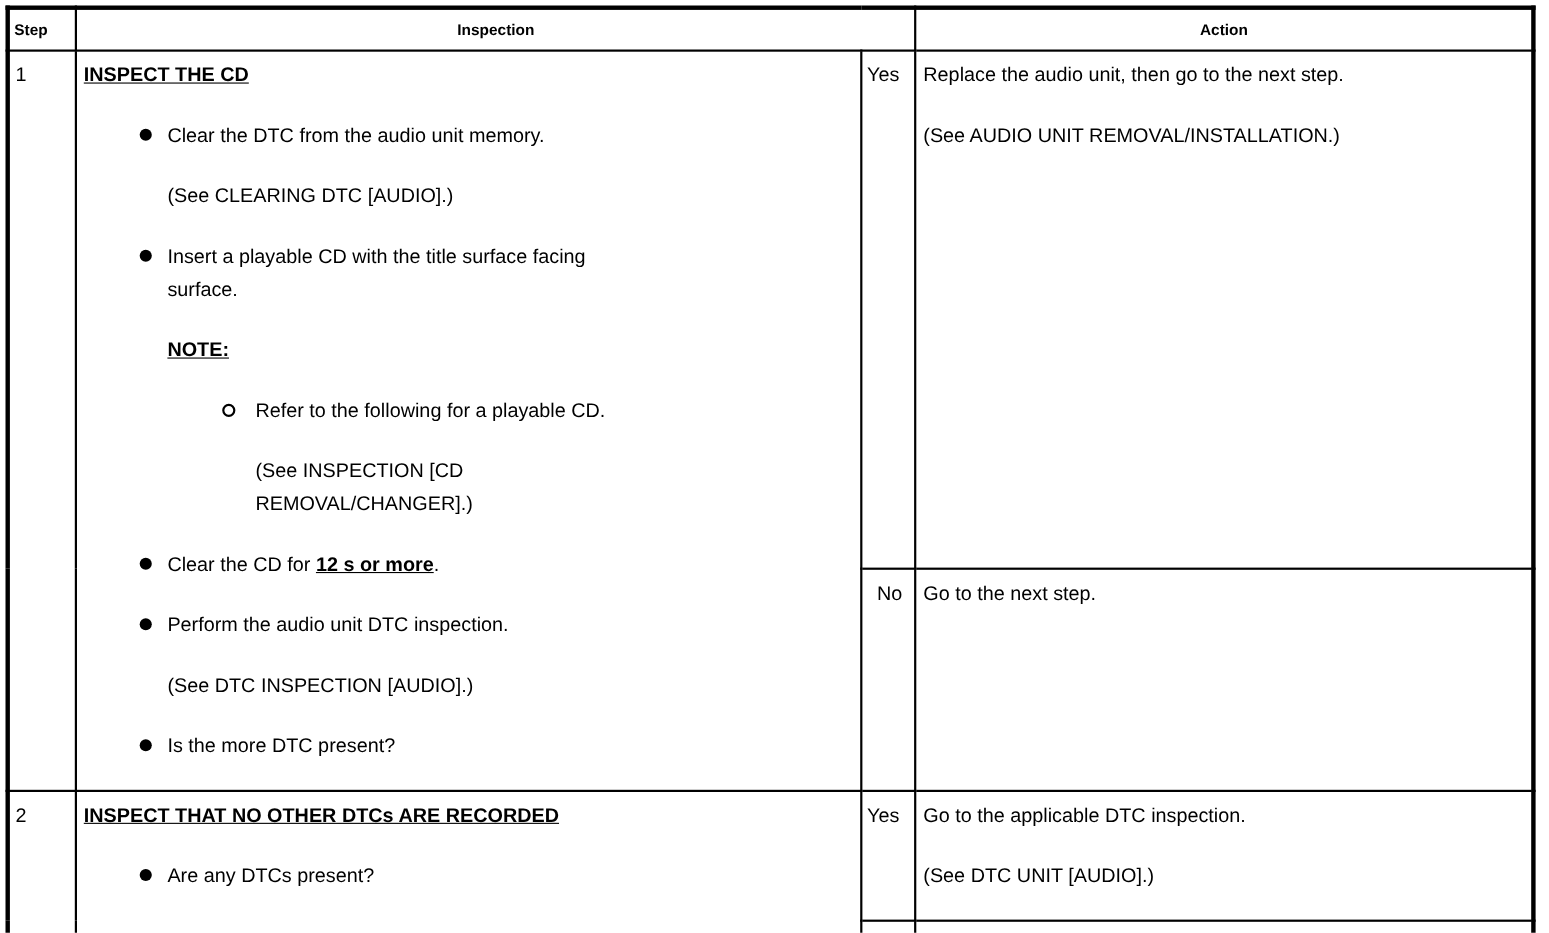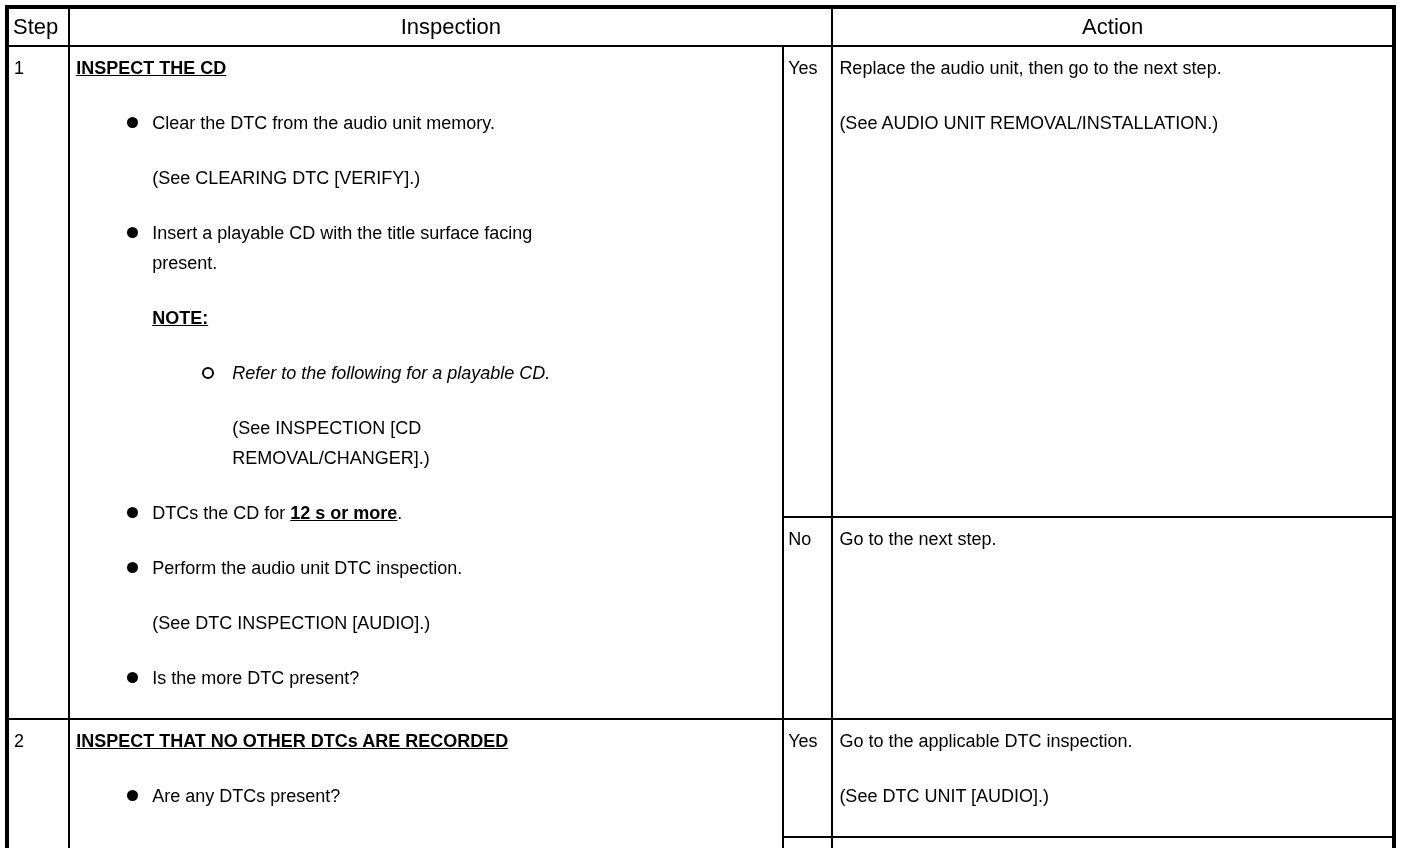--- a/index.html
+++ b/index.html
@@ -1,28 +1,28 @@
 <!DOCTYPE html>
 <html><head>
 <meta charset="utf-8">
 <style>
   html,body{margin:0;padding:0;background:#fff;}
   body{width:1408px;height:848px;overflow:hidden;font-family:"Liberation Sans",sans-serif;color:#000;}
   table.ts{border-collapse:collapse;table-layout:fixed;width:1391px;margin:5px 0 0 5px;border:4px solid #000;}
   td,th{border:2px solid #000;vertical-align:top;overflow:hidden;}
-  th{font-weight:normal;font-size:22px;text-align:center;vertical-align:middle;height:36px;padding:0;}
+  th{font-weight:bold;font-size:14px;text-align:center;vertical-align:middle;height:36px;padding:0;}
   th.step-h{text-align:left;padding-left:4px;}
   td{font-size:18px;line-height:30px;padding:6px 6px 0 6px;}
   td.stepcell{padding-left:5px;}
   td.ynum{padding:6px 2px 0 4px;}
   .p{margin:0 0 25px 0;}
   .bold{font-weight:bold;text-decoration:underline;}
   .item{display:flex;margin:0 0 25px 0;}
   .l1{padding-left:51px;}
-  .l2{padding-left:126px;font-style:italic;}
+  .l2{padding-left:126px;}
   .bmark{flex:0 0 25px;width:25px;}
   .l2 .bmark{flex:0 0 30px;width:30px;}
   .dot{display:block;width:11px;height:11px;border-radius:50%;background:#000;margin-top:9px;}
   .circ{display:block;width:12px;height:12px;border-radius:50%;border:2.5px solid #000;box-sizing:border-box;margin-top:9px;}
   .ref1{padding-left:76px;}
   .ref2{padding-left:156px;}
   .note{padding-left:76px;}
 </style>
 </head>
 <body>
@@ -49,29 +49,29 @@
     <td rowspan="2">
       <p class="p bold">INSPECT THE CD</p>
 
       <div class="item l1">
         <span class="bmark">
               <span class="dot"></span>
             </span>
         <span>Clear the DTC from the audio unit memory.</span>
       </div>
 
-      <p class="p ref1">(See CLEARING DTC [VERIFY].)</p>
+      <p class="p ref1">(See CLEARING DTC [AUDIO].)</p>
 
       <div class="item l1">
         <span class="bmark">
               <span class="dot"></span>
             </span>
         <span>
           <span>Insert a playable CD with the title surface facing</span><br>
-          <span>present.</span>
+          <span>surface.</span>
         </span>
       </div>
 
       <p class="p bold note">NOTE:</p>
 
       <div class="item l2">
         <span class="bmark">
               <span class="circ"></span>
             </span>
         <span>Refer to the following for a playable CD.</span>
@@ -79,21 +79,21 @@
 
       <p class="p ref2">
         <span>(See INSPECTION [CD</span><br>
         <span>REMOVAL/CHANGER].)</span>
       </p>
 
       <div class="item l1">
         <span class="bmark">
               <span class="dot"></span>
             </span>
-        <span><span>DTCs the CD for </span><span class="bold">12 s or more</span><span>.</span></span>
+        <span><span>Clear the CD for </span><span class="bold">12 s or more</span><span>.</span></span>
       </div>
 
       <div class="item l1">
         <span class="bmark">
               <span class="dot"></span>
             </span>
         <span>Perform the audio unit DTC inspection.</span>
       </div>
 
       <p class="p ref1">(See DTC INSPECTION [AUDIO].)</p>
@@ -108,21 +108,21 @@
     <td class="ynum" style="height:452px;">
       <span>Yes</span>
     </td>
     <td>
       <p class="p">Replace the audio unit, then go to the next step.</p>
       <p class="p">(See AUDIO UNIT REMOVAL/INSTALLATION.)</p>
     </td>
   </tr>
 
   <tr>
-    <td class="ynum" style="height:189px;">
+    <td class="ynum" style="height:189px;text-align:center;">
       <span>No</span>
     </td>
     <td>
       <p class="p">Go to the next step.</p>
     </td>
   </tr>
 
   <tr>
     <td class="stepcell" rowspan="2">
       <span>2</span>

